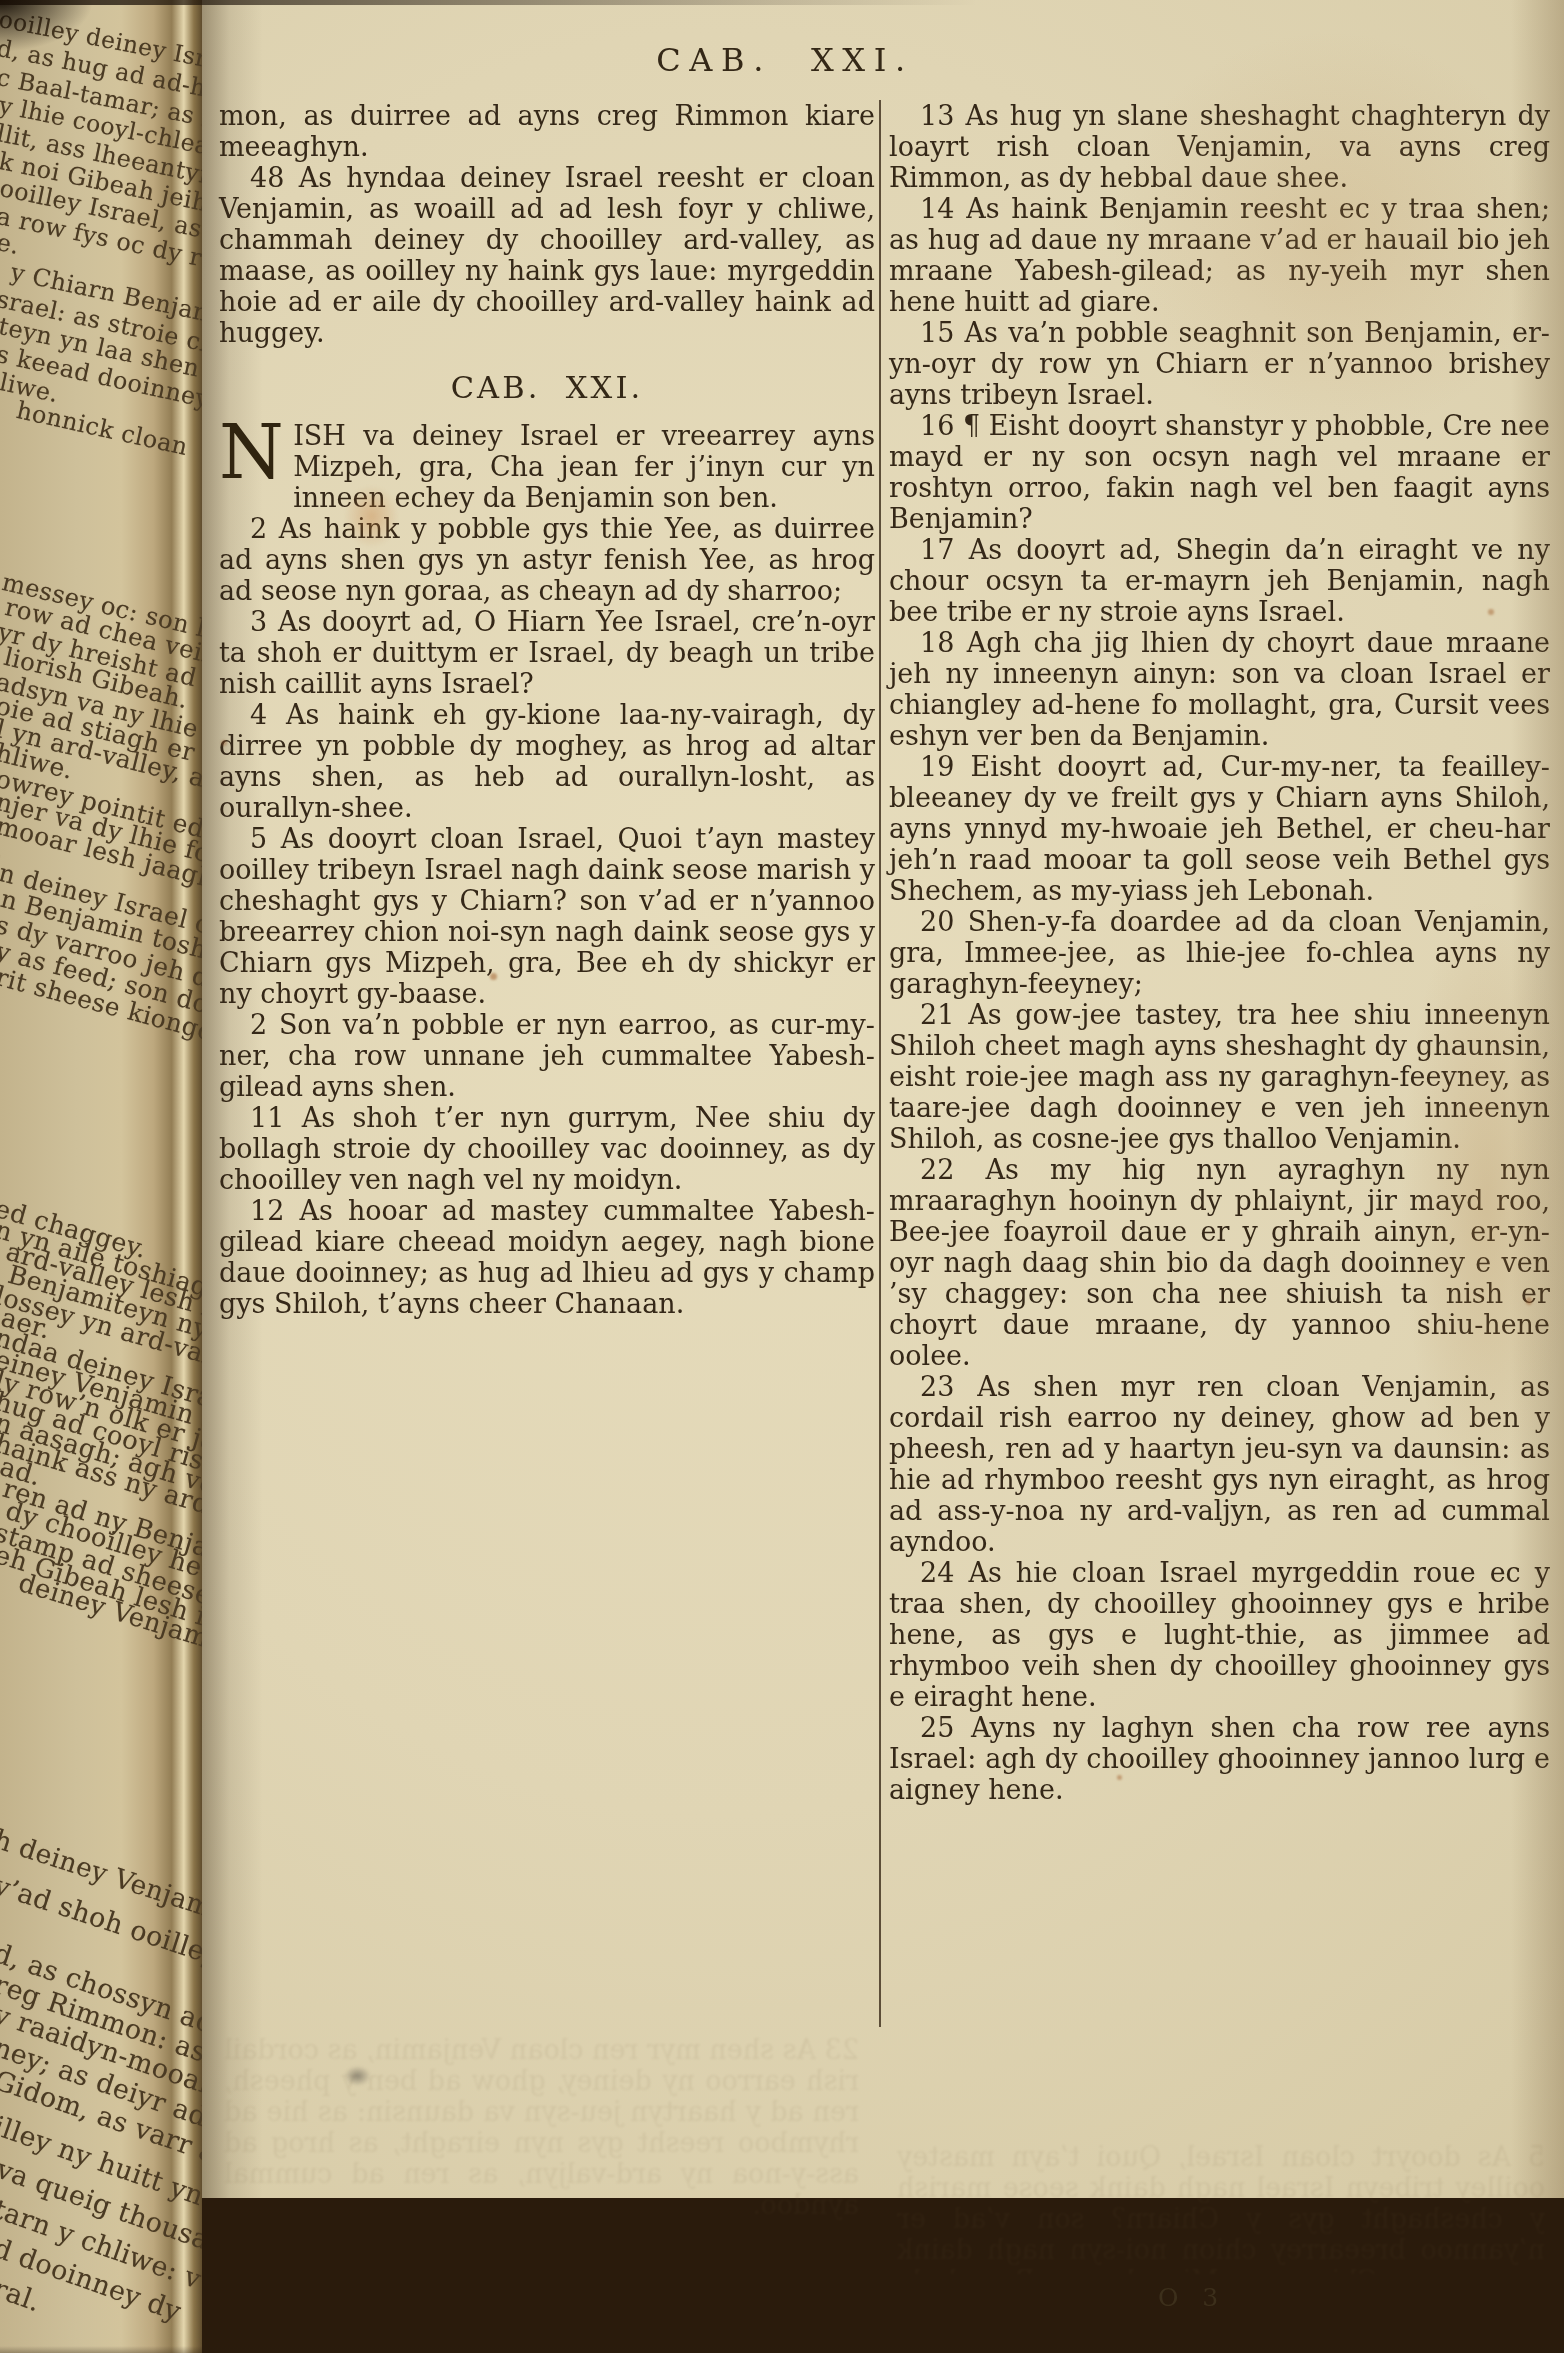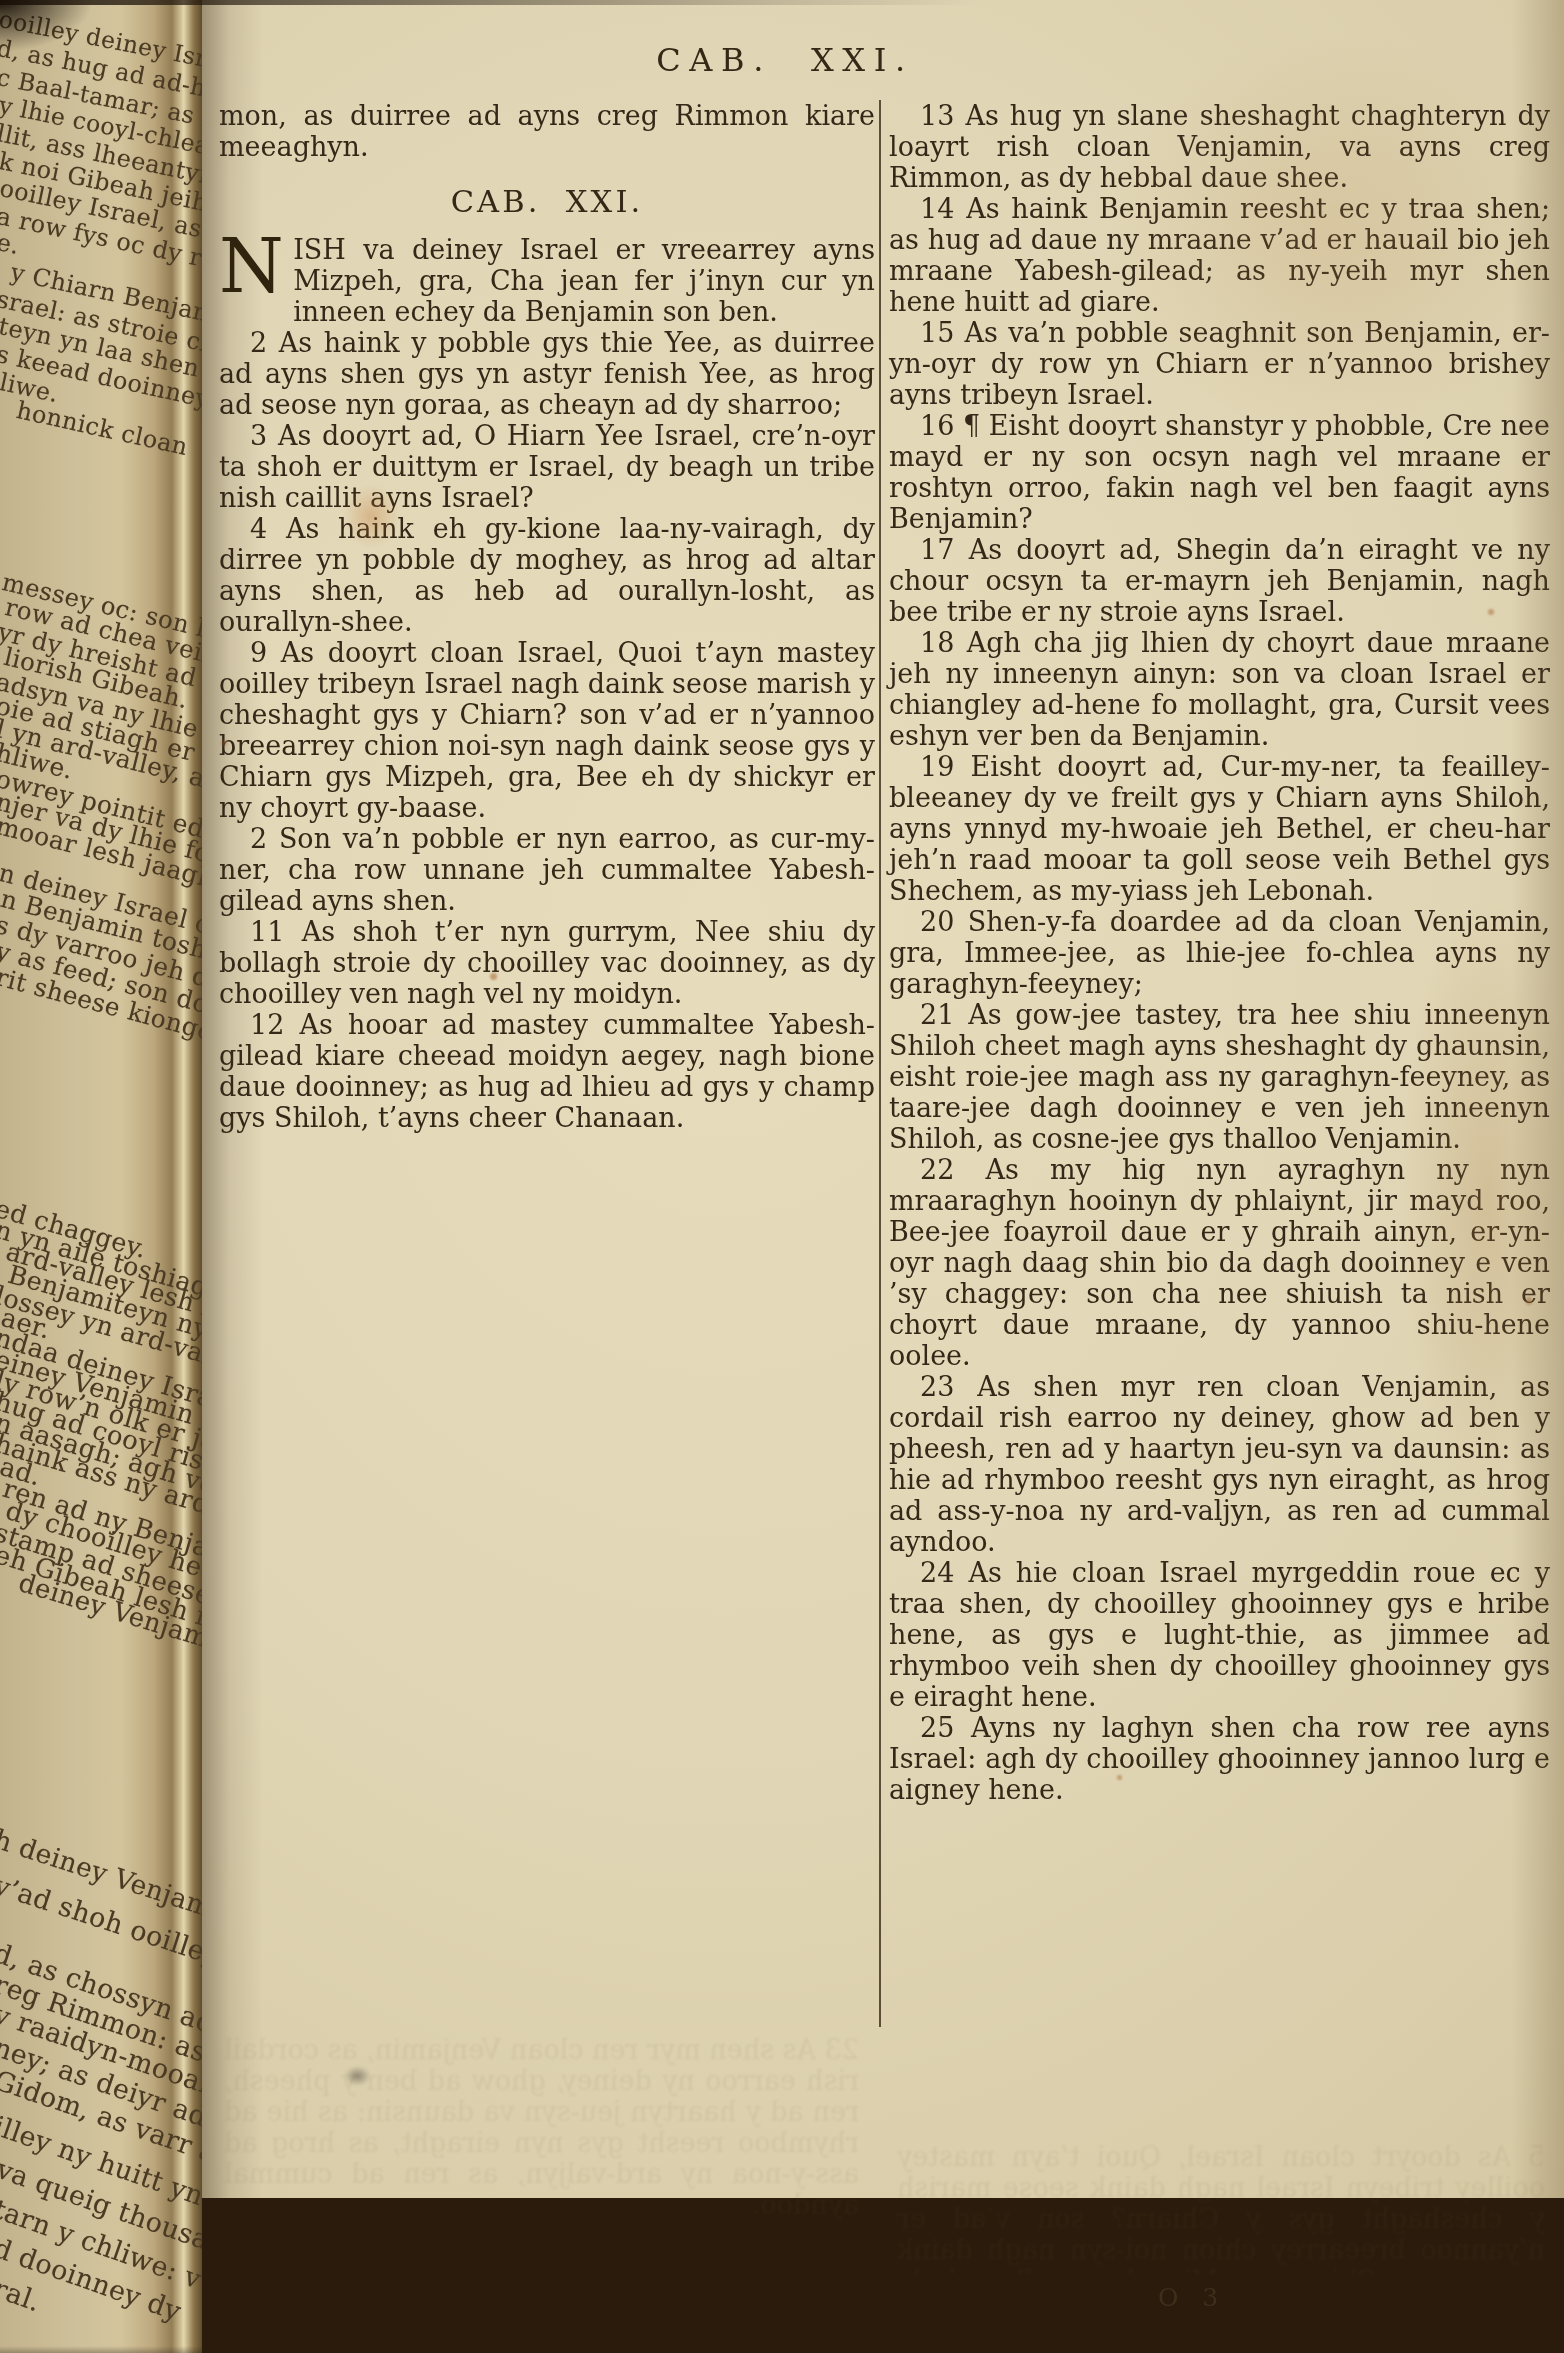--- a/index.html
+++ b/index.html
@@ -152,30 +152,31 @@
       <span class="frag" style="top: 2193px; left: 0px; font-size: 27px; transform: rotate(19.4deg);">tarn y chliwe: v’</span>
       <span class="frag" style="top: 2232px; left: 0px; font-size: 27px; transform: rotate(19.5deg);">d dooinney dy</span>
       <span class="frag" style="top: 2272px; left: 0px; font-size: 27px; transform: rotate(19.7deg);">ral.</span>
     </div>
 
   <div id="main">
     <div class="running-header">CAB. XXI.</div>
 
     <div class="col col-left page-text">
       <p class="verse noindent">mon, as duirree ad ayns creg Rimmon kiare meeaghyn.</p>
+      <p class="verse">48 As hyndaa deiney Israel reesht er cloan Venjamin, as woaill ad ad lesh foyr y chliwe, chammah deiney dy chooilley ard-valley, as maase, as ooilley ny haink gys laue: myrgeddin hoie ad er aile dy chooilley ard-valley haink ad huggey.</p>
       <h2 class="chapter-heading">CAB. XXI.</h2>
       <p class="verse noindent">
         <span class="dropcap">N</span><span>ISH</span>
         <span>va deiney Israel er vreearrey ayns Mizpeh, gra, Cha jean fer j’inyn cur yn inneen echey da Benjamin son ben.</span>
       </p>
       <div id="left-verses">
           <p class="verse">2 As haink y pobble gys thie Yee, as duirree ad ayns shen gys yn astyr fenish Yee, as hrog ad seose nyn goraa, as cheayn ad dy sharroo;</p>
           <p class="verse">3 As dooyrt ad, O Hiarn Yee Israel, cre’n-oyr ta shoh er duittym er Israel, dy beagh un tribe nish caillit ayns Israel?</p>
           <p class="verse">4 As haink eh gy-kione laa-ny-vairagh, dy dirree yn pobble dy moghey, as hrog ad altar ayns shen, as heb ad ourallyn-losht, as ourallyn-shee.</p>
-          <p class="verse">9 As dooyrt cloan Israel, Quoi t’ayn mastey ooilley tribeyn Israel nagh daink seose marish y cheshaght gys y Chiarn? son v’ad er n’yannoo breearrey chion noi-syn nagh daink seose gys y Chiarn gys Mizpeh, gra, Bee eh dy shickyr er ny choyrt gy-baase.</p>
+          <p class="verse">5 As dooyrt cloan Israel, Quoi t’ayn mastey ooilley tribeyn Israel nagh daink seose marish y cheshaght gys y Chiarn? son v’ad er n’yannoo breearrey chion noi-syn nagh daink seose gys y Chiarn gys Mizpeh, gra, Bee eh dy shickyr er ny choyrt gy-baase.</p>
           <p class="verse">2 Son va’n pobble er nyn earroo, as cur-my-ner, cha row unnane jeh cummaltee Yabesh-gilead ayns shen.</p>
           <p class="verse">11 As shoh t’er nyn gurrym, Nee shiu dy bollagh stroie dy chooilley vac dooinney, as dy chooilley ven nagh vel ny moidyn.</p>
           <p class="verse">12 As hooar ad mastey cummaltee Yabesh-gilead kiare cheead moidyn aegey, nagh bione daue dooinney; as hug ad lhieu ad gys y champ gys Shiloh, t’ayns cheer Chanaan.</p>
         </div>
     </div>
 
     <div class="col-rule"></div>
 
     <div class="col col-right page-text">
       <div id="right-verses">

